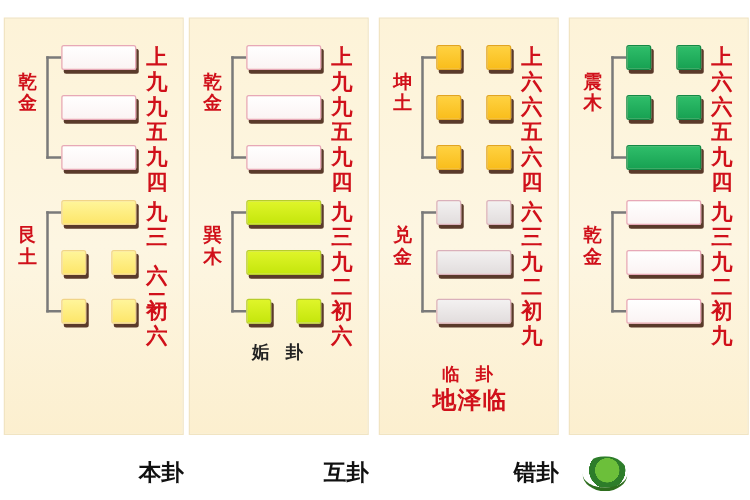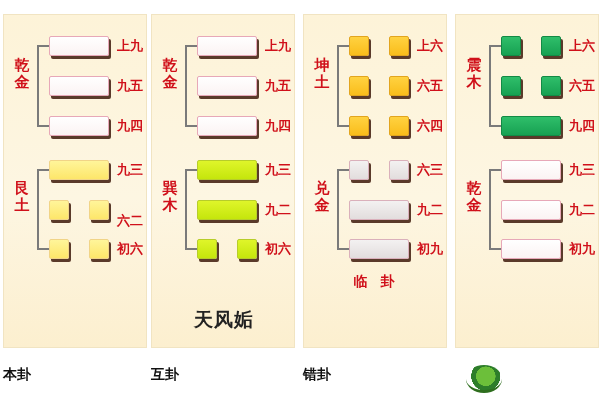--- a/index.html
+++ b/index.html
@@ -16,25 +16,25 @@
          box-shadow:2px 3px 0 #5a3a2a; }
   .bar.full { left:0; width:60px; }
   .bar.half-l { left:0; width:20px; }
   .bar.half-r { left:40px; width:20px; }
   .white { background:linear-gradient(180deg,#ffffff,#fbf3f3); border:1px solid #e7a8b8; }
   .ltgrey { background:linear-gradient(180deg,#f3f1f1,#e2dddd); border:1px solid #dab0bb; }
   .yellow { background:linear-gradient(180deg,#fff59a,#fde66a); border:1px solid #f1d487; }
   .lime { background:linear-gradient(180deg,#dff52a,#c5e60c); border:1px solid #b7cd2a; }
   .gold { background:linear-gradient(180deg,#ffd241,#f9bd1b); border:1px solid #e2a51f; }
   .green { background:linear-gradient(180deg,#2fbe6a,#17a152); border:1px solid #128a45; }
-  .yao { position:absolute; left:113px; color:#d0101a; font-weight:bold; font-size:13px; line-height:20px; }
+  .yao { position:absolute; left:113px; color:#d0101a; font-weight:bold; font-size:17px; line-height:20px; }
   .gua-name { position:absolute; left:0; width:144px; text-align:center; font-size:14px; font-weight:bold; color:#222; letter-spacing:4px; }
   .full-name { position:absolute; left:0; width:144px; text-align:center; font-size:19px; font-weight:bold; color:#222; letter-spacing:1px; }
   .red-text { color:#d0101a; }
-  .caption { position:absolute; top:366px; width:144px; text-align:left; font-size:14px; font-weight:bold; color:#111; }
+  .caption { position:absolute; top:366px; width:144px; text-align:right; font-size:18px; font-weight:bold; color:#111; }
   .watermark { position:absolute; left:466px; top:364px; height:30px; display:flex; align-items:center; }
   .wm-logo { width:36px; height:28px; border-radius:50%; background:radial-gradient(circle at 55% 45%,#6cbf3a 0 40%,#2d7d2a 41% 60%,transparent 61%);
              border-bottom:3px solid #2e6e1e; box-sizing:border-box; }
   .wm-text { margin-left:6px; font-size:22px; font-weight:bold; color:#2c2c2c; letter-spacing:1px; }
   .wm-text .pre { color:#b0213a; font-size:20px; }
 </style>
 </head>
 <body>
 
 <div id="root"></div>
@@ -99,21 +99,21 @@
     <div class="yao" style="top: 145px;">九三</div>
     <div class="row" style="top: 185px;">
       <div class="bar full lime"></div>
     </div>
     <div class="yao" style="top: 185px;">九二</div>
     <div class="row" style="top: 224px;">
       <div class="bar half-l lime"></div>
       <div class="bar half-r lime"></div>
     </div>
     <div class="yao" style="top: 224px;">初六</div>
-    <div class="full-name" style="top: 292px;">天风姤</div>
+    <div class="gua-name" style="top: 258px;">姤 卦</div>
   </div>
 <div class="caption" style="left: 151px;">互卦</div>
 <div class="panel" style="left: 303px;">
     <div class="bracket" style="top: 30px; height: 82px;"></div>
     <div class="bracket" style="top: 154px; height: 81px;"></div>
     <div class="trigram" style="top: 42px; white-space: pre;">坤
 土</div>
     <div class="trigram" style="top: 165px; white-space: pre;">兑
 金</div>
     <div class="row" style="top: 21px;">
@@ -137,21 +137,22 @@
     </div>
     <div class="yao" style="top: 145px;">六三</div>
     <div class="row" style="top: 185px;">
       <div class="bar full ltgrey"></div>
     </div>
     <div class="yao" style="top: 185px;">九二</div>
     <div class="row" style="top: 224px;">
       <div class="bar full ltgrey"></div>
     </div>
     <div class="yao" style="top: 224px;">初九</div>
-    <div class="gua-name red-text" style="top: 258px; text-align: center;">临 卦</div>
+    <div class="gua-name red-text" style="top: 276px; text-align: center;">临 卦</div>
+    <div class="full-name red-text" style="top: 292px;">地泽临</div>
   </div>
 <div class="caption" style="left: 303px;">错卦</div>
 <div class="panel" style="left: 455px;">
     <div class="bracket" style="top: 30px; height: 82px;"></div>
     <div class="bracket" style="top: 154px; height: 81px;"></div>
     <div class="trigram" style="top: 42px; white-space: pre;">震
 木</div>
     <div class="trigram" style="top: 165px; white-space: pre;">乾
 金</div>
     <div class="row" style="top: 21px;">

